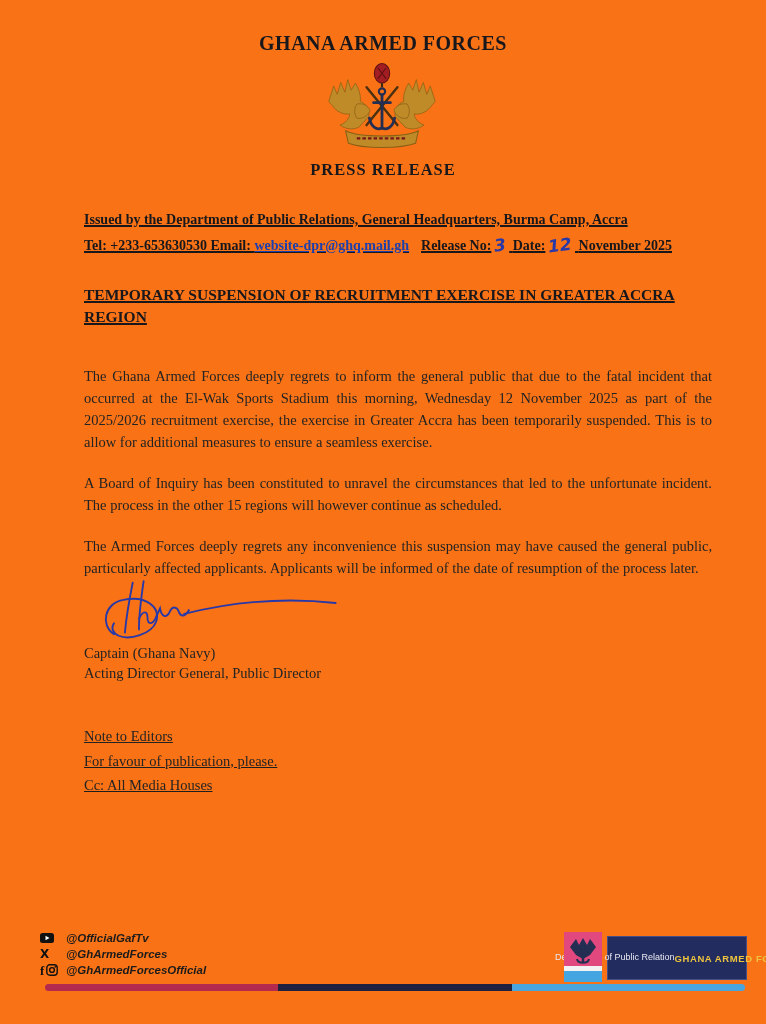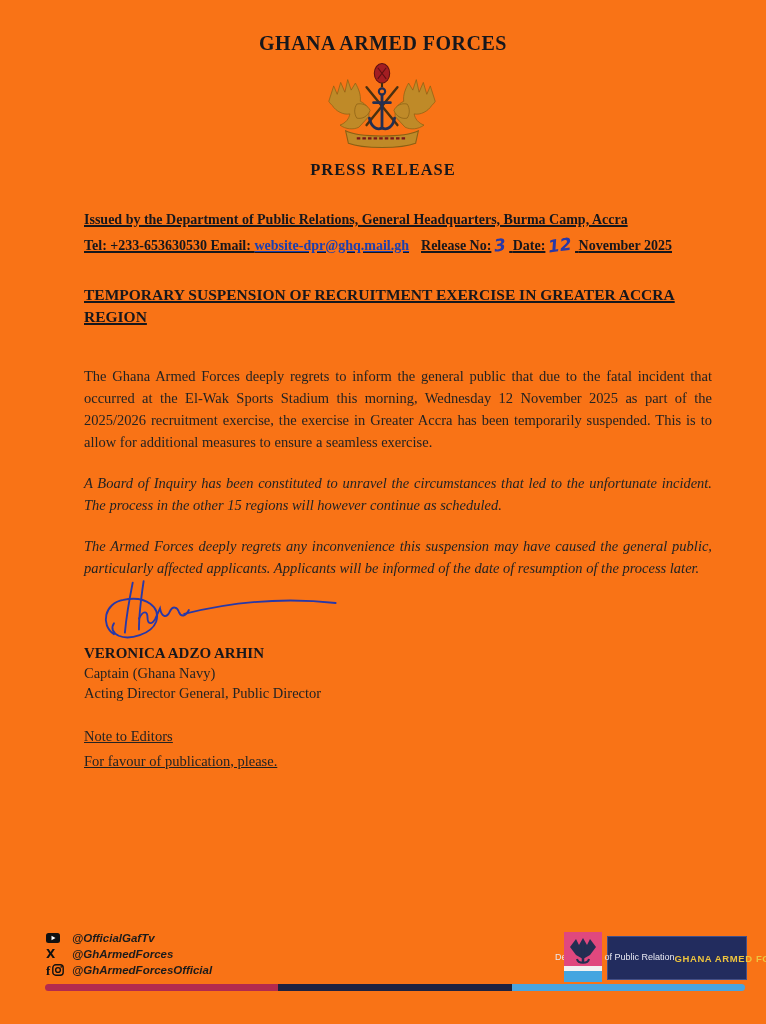--- a/index.html
+++ b/index.html
@@ -36,32 +36,32 @@
   
   .heading{
     position:absolute;left:84px;top:284px;width:632px;margin:0;
     font-size:15.5px;font-weight:bold;line-height:22px;
     text-decoration:underline;text-decoration-thickness:1.5px;color:#17171c;
   }
   .bodytext{position:absolute;left:84px;top:365px;width:628px;}
   .bodytext p{
     margin:0;font-size:14.5px;line-height:22px;text-align:justify;color:#232323;
   }
-  .bodytext p + p{margin-top:19px;font-style:italic;}
+  .bodytext p + p{margin-top:19px;}
   
   .signature{position:absolute;left:92px;top:578px;}
   .signatory{position:absolute;left:84px;top:643px;line-height:20px;}
   .sig-name{font-size:15px;font-weight:bold;margin:0;color:#17171c;}
   .sig-rank,.sig-title{font-size:14.5px;margin:0;color:#232323;}
   
   .editors{position:absolute;left:84px;top:724px;line-height:24.5px;text-decoration:underline;}
   .editors p{margin:0;font-size:14.5px;color:#232323;}
   .editors .note-head{text-decoration:underline;}
   
-  .social{position:absolute;left:46px;top:930px;font-family:"Liberation Sans",sans-serif;text-align:center;}
+  .social{position:absolute;left:40px;top:930px;font-family:"Liberation Sans",sans-serif;text-align:center;}
   .social-row{display:flex;align-items:center;height:16px;}
   .icon-cell{width:26px;display:flex;align-items:center;gap:2px;}
   .handle{font-size:11.5px;font-weight:bold;font-style:italic;color:#1b1b1b;white-space:nowrap;}
   .x-glyph{font-weight:bold;font-size:12px;line-height:12px;color:#111;font-family:"DejaVu Sans",sans-serif;}
   .fb-glyph{font-weight:bold;font-size:13px;line-height:13px;color:#111;font-family:"Liberation Serif",serif;}
   .stripe{
     position:absolute;left:45px;top:984px;width:700px;height:7px;display:flex;
     border-radius:4px;overflow:hidden;
   }
   .stripe div{flex:1;height:100%;}
@@ -148,28 +148,28 @@
     <g stroke="#2838a8" stroke-width="2.4" fill="none" stroke-linecap="round">
       <path d="M52,6 C48,26 44,48 42,70"></path>
       <path d="M66,4 C63,24 60,46 60,66"></path>
       <path d="M28,72 C10,60 16,32 40,28 C70,22 88,38 82,56 C76,72 48,80 34,74 C26,70 24,64 28,58"></path>
       <path d="M60,52 c6,-12 11,-9 11,-1 c0,9 6,9 10,1 l6,-13 c2,11 8,13 12,5 c4,-9 10,-7 12,-1 c3,8 9,6 13,-2"></path>
       <path d="M118,46 C190,28 258,26 312,32"></path>
     </g>
   </svg>
 
   <div class="signatory">
-    <p class="sig-name">VERONICA ADZO ARHIN</p>
     <p class="sig-rank">Captain (Ghana Navy)</p>
     <p class="sig-title">Acting Director General, Public Director</p>
   </div>
 
   <div class="editors">
     <p class="note-head">Note to Editors</p>
     <p>For favour of publication, please.</p>
+    <p>Cc: All Media Houses</p>
   </div>
 
   <div class="social">
     <div class="social-row">
       <span class="icon-cell">
         <svg width="14" height="10" viewBox="0 0 14 10">
           <rect x="0" y="0" width="14" height="10" rx="2.5" fill="#111"></rect>
           <path d="M5.5,2.8 L9.5,5 L5.5,7.2 Z" fill="#fff"></path>
         </svg>
       </span>

